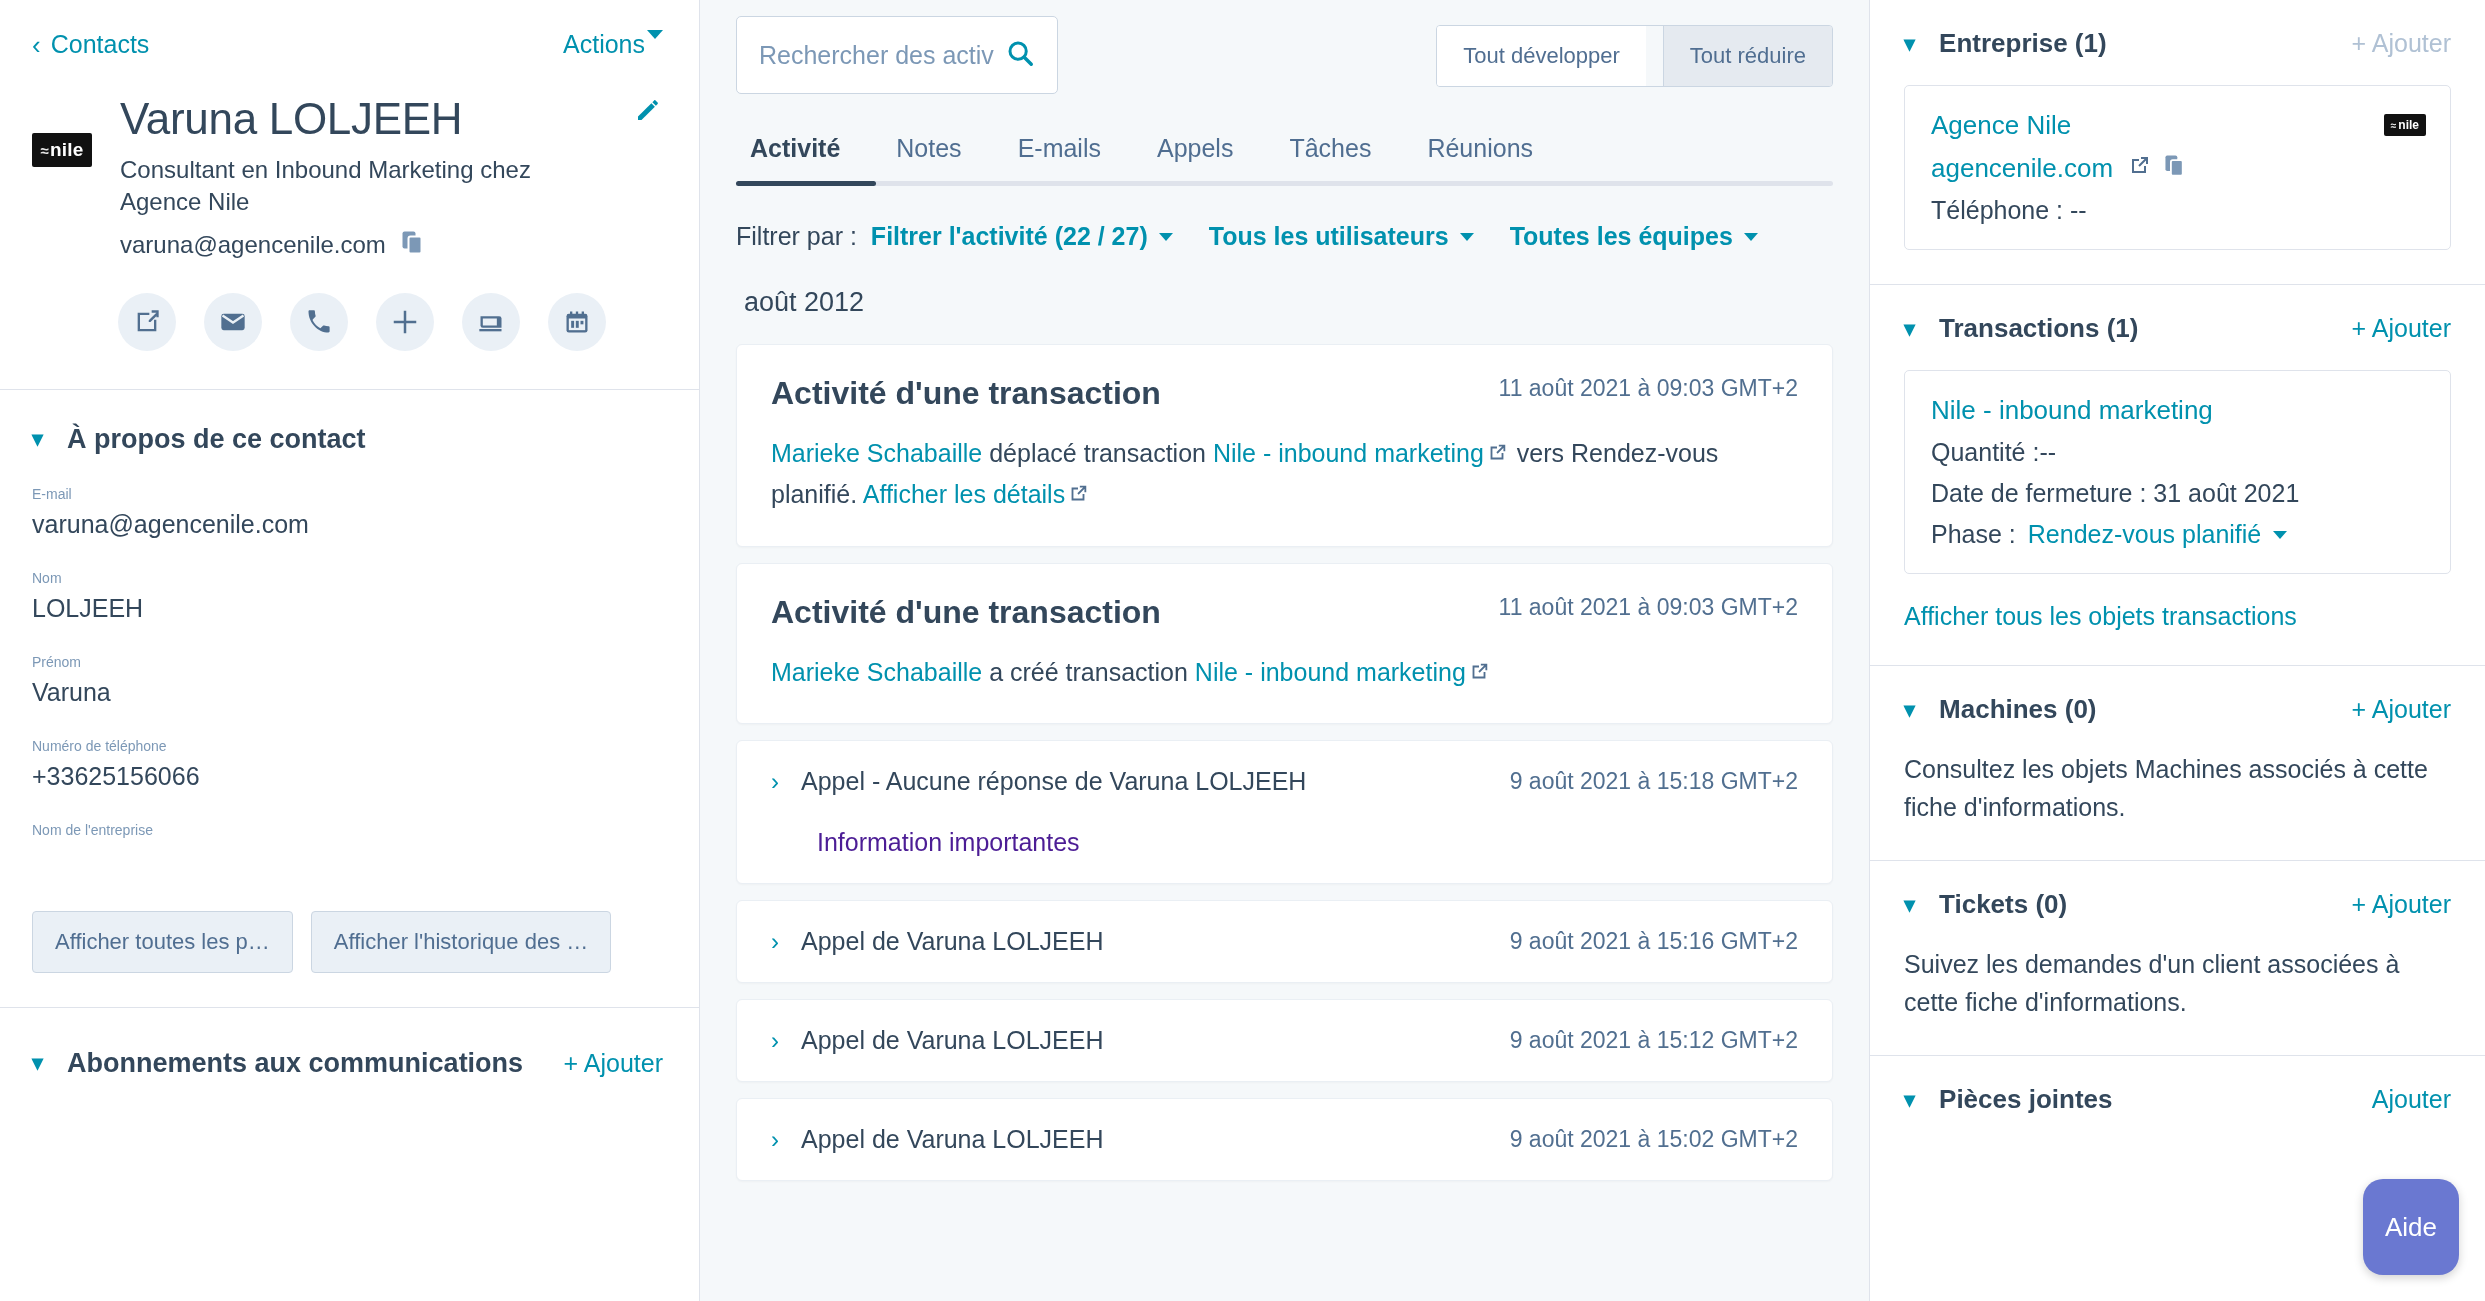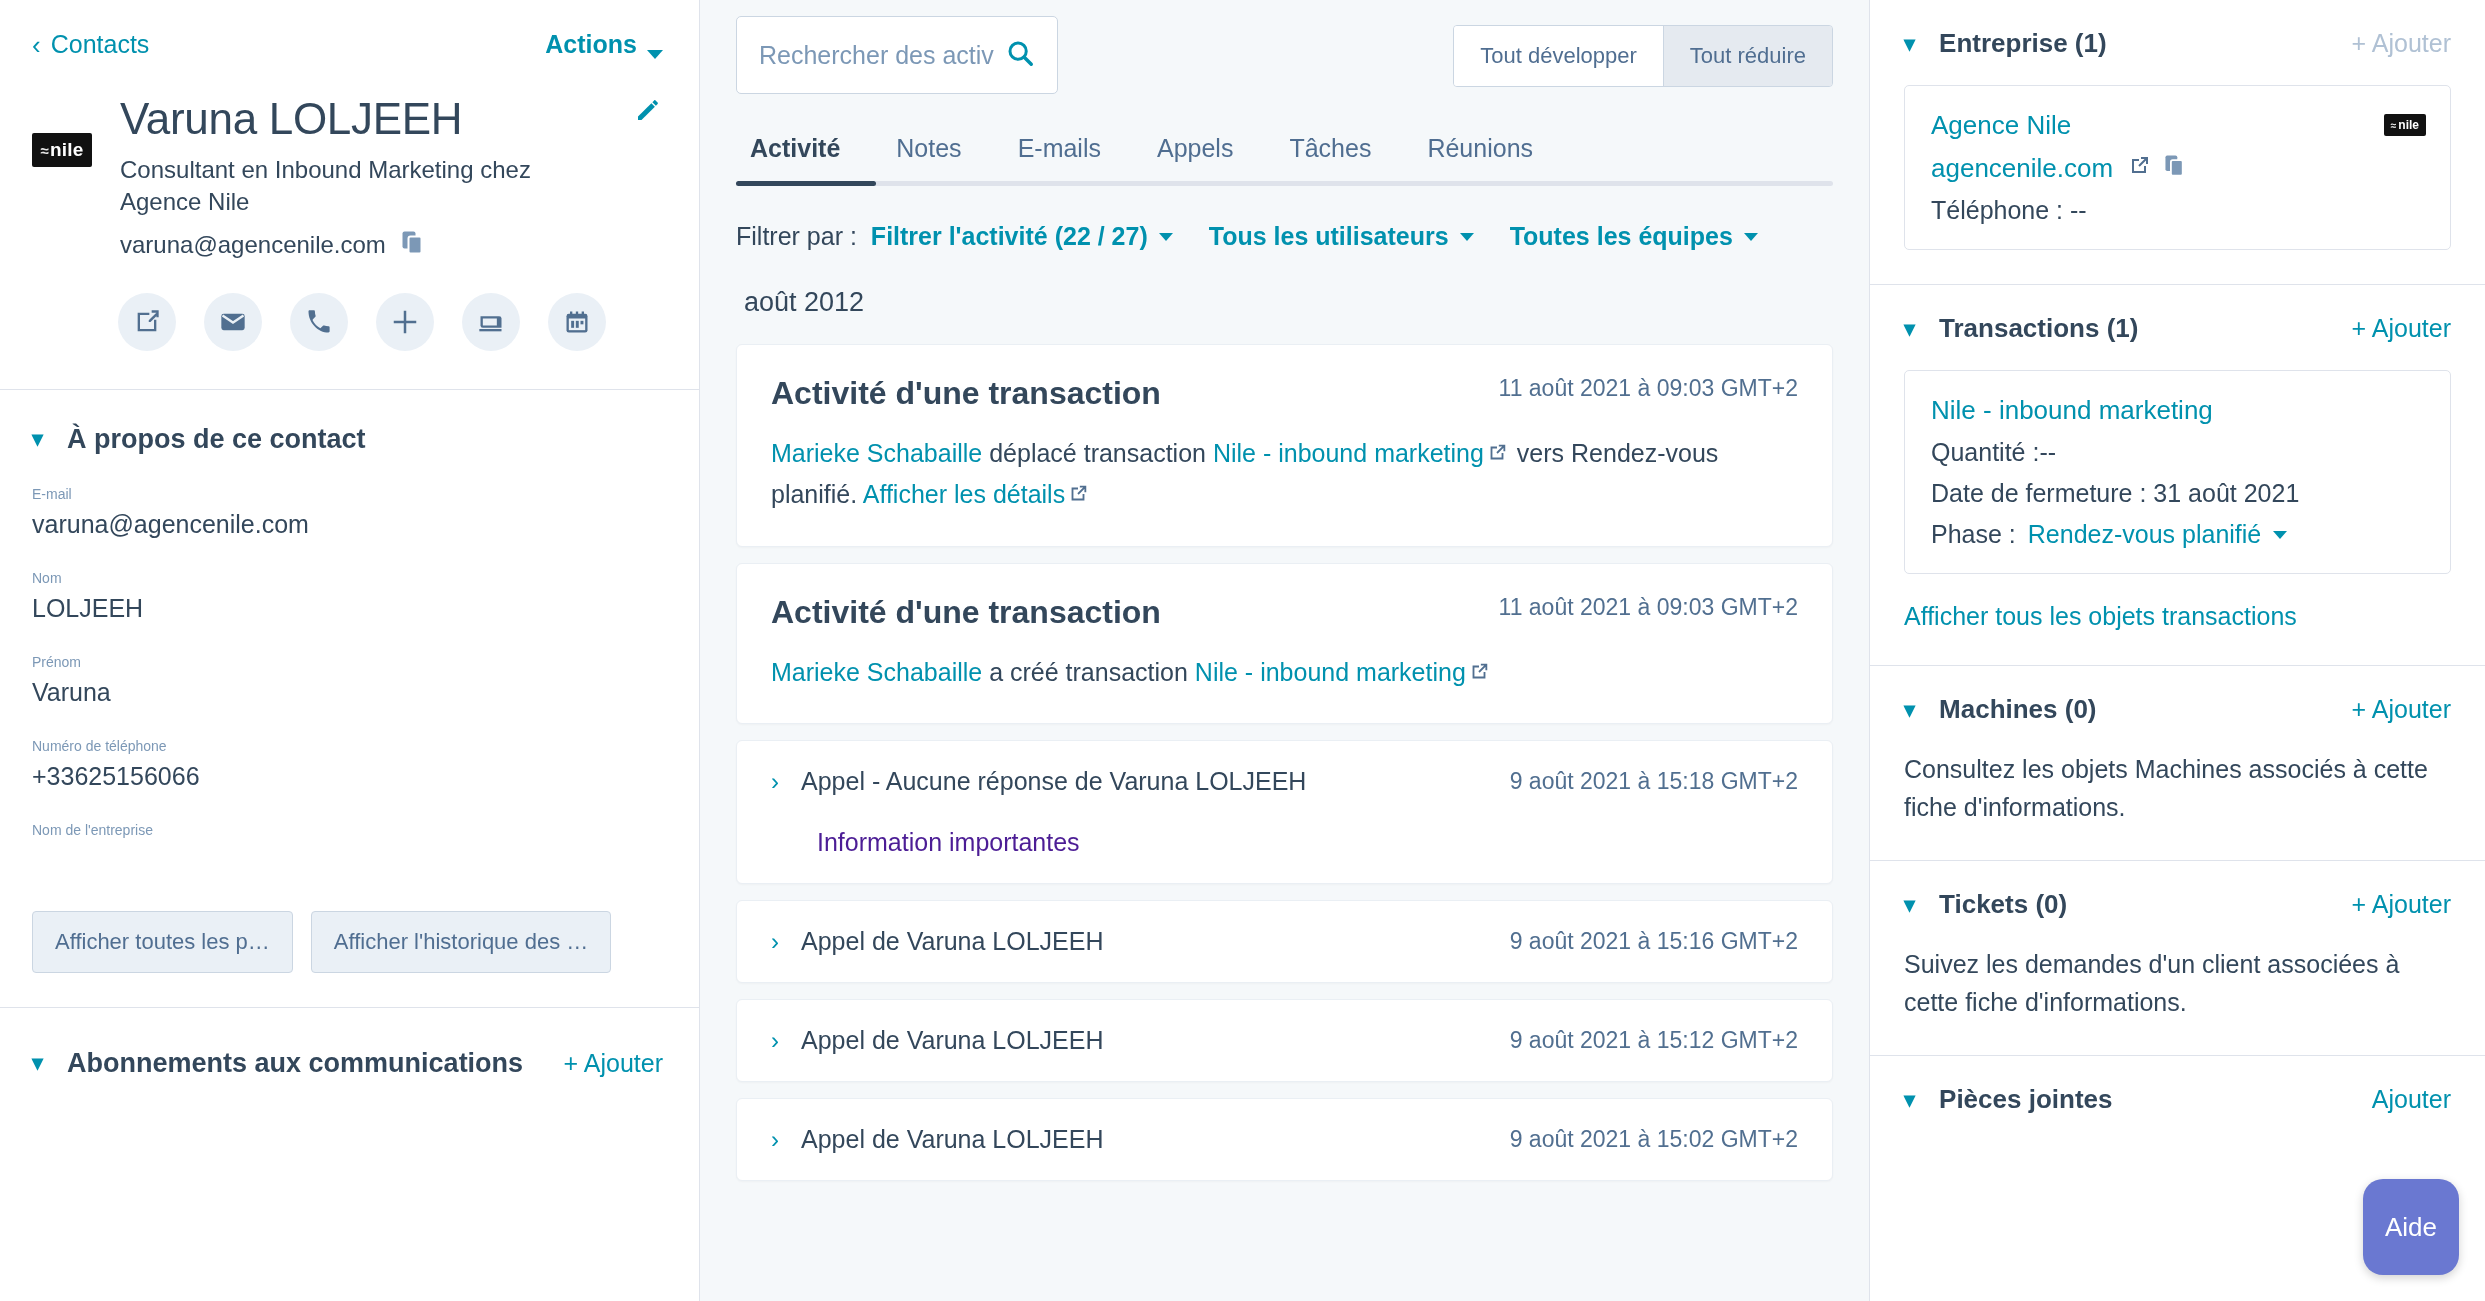--- a/index.html
+++ b/index.html
@@ -19,21 +19,21 @@
     border-right: 1px solid #dfe3eb;
     display: flex; flex-direction: column;
     overflow: hidden;
   }
   .lc-topbar {
     display: flex; align-items: center; justify-content: space-between;
     padding: 30px 36px 6px 32px;
   }
   .crumb { display: flex; align-items: center; gap: 10px; color: #0091ae; font-size: 25px; cursor: pointer; }
   .crumb .chev { font-size: 26px; color: #0091ae; line-height: 1; }
-  .actions-btn { display: flex; align-items: flex-end; gap: 10px; color: #0091ae; font-size: 25px; cursor: pointer; font-weight: bold; }
+  .actions-btn { display: flex; align-items: flex-start; gap: 2px; color: #0091ae; font-size: 25px; cursor: pointer; }
   .caret-d { width: 0; height: 0; border-left: 8px solid transparent; border-right: 8px solid transparent; border-top: 9px solid #0091ae; }
 
   .identity { display: flex; padding: 28px 36px 0 32px; position: relative; }
   .logo-badge {
     width: 60px; height: 34px; background: #111; color: #fff;
     display: flex; align-items: center; justify-content: center;
     font-size: 19px; font-weight: 700; letter-spacing: .2px;
     margin-top: 40px; flex: 0 0 60px; border-radius: 2px;
   }
   .logo-badge .wav { font-size: 15px; margin-right: 1px; opacity: .9; }
@@ -87,21 +87,21 @@
     border: 1px solid #cbd6e2; border-radius: 5px;
     display: flex; align-items: center; padding: 0 22px; gap: 10px;
   }
   .search-box input {
     border: none; outline: none; flex: 1 1 auto; min-width: 0;
     font-size: 25px; color: #33475b; font-family: inherit; background: transparent;
   }
   .search-box input::placeholder { color: #7c98b6; }
   .toggle-group { display: flex; border: 1px solid #cbd6e2; border-radius: 4px; overflow: hidden; margin-top: 9px; }
   .tg-btn { font-size: 22px; color: #506e91; padding: 17px 26px; background: #fff; cursor: pointer; white-space: nowrap; }
-  .tg-btn.active { background: #e5eaf0; }
+  .tg-btn.active { background: #e5eaf0; margin-left: 17px; }
   .tg-btn + .tg-btn { border-left: 1px solid #cbd6e2; }
 
   .tabs-wrap { padding: 0 36px; position: relative; }
   .tabs { display: flex; gap: 0; margin-top: 32px; }
   .tab { font-size: 25px; color: #506e91; padding: 8px 28px 18px 28px; cursor: pointer; white-space: nowrap; }
   .tab:first-child { padding-left: 14px; }
   .tab.active { color: #33475b; font-weight: 700; }
   .tab-rail { height: 5px; background: #dfe3eb; border-radius: 3px; position: relative; }
   .tab-rail .thumb { position: absolute; left: 0; top: 0; height: 5px; width: 140px; background: #33475b; border-radius: 3px; }
 

